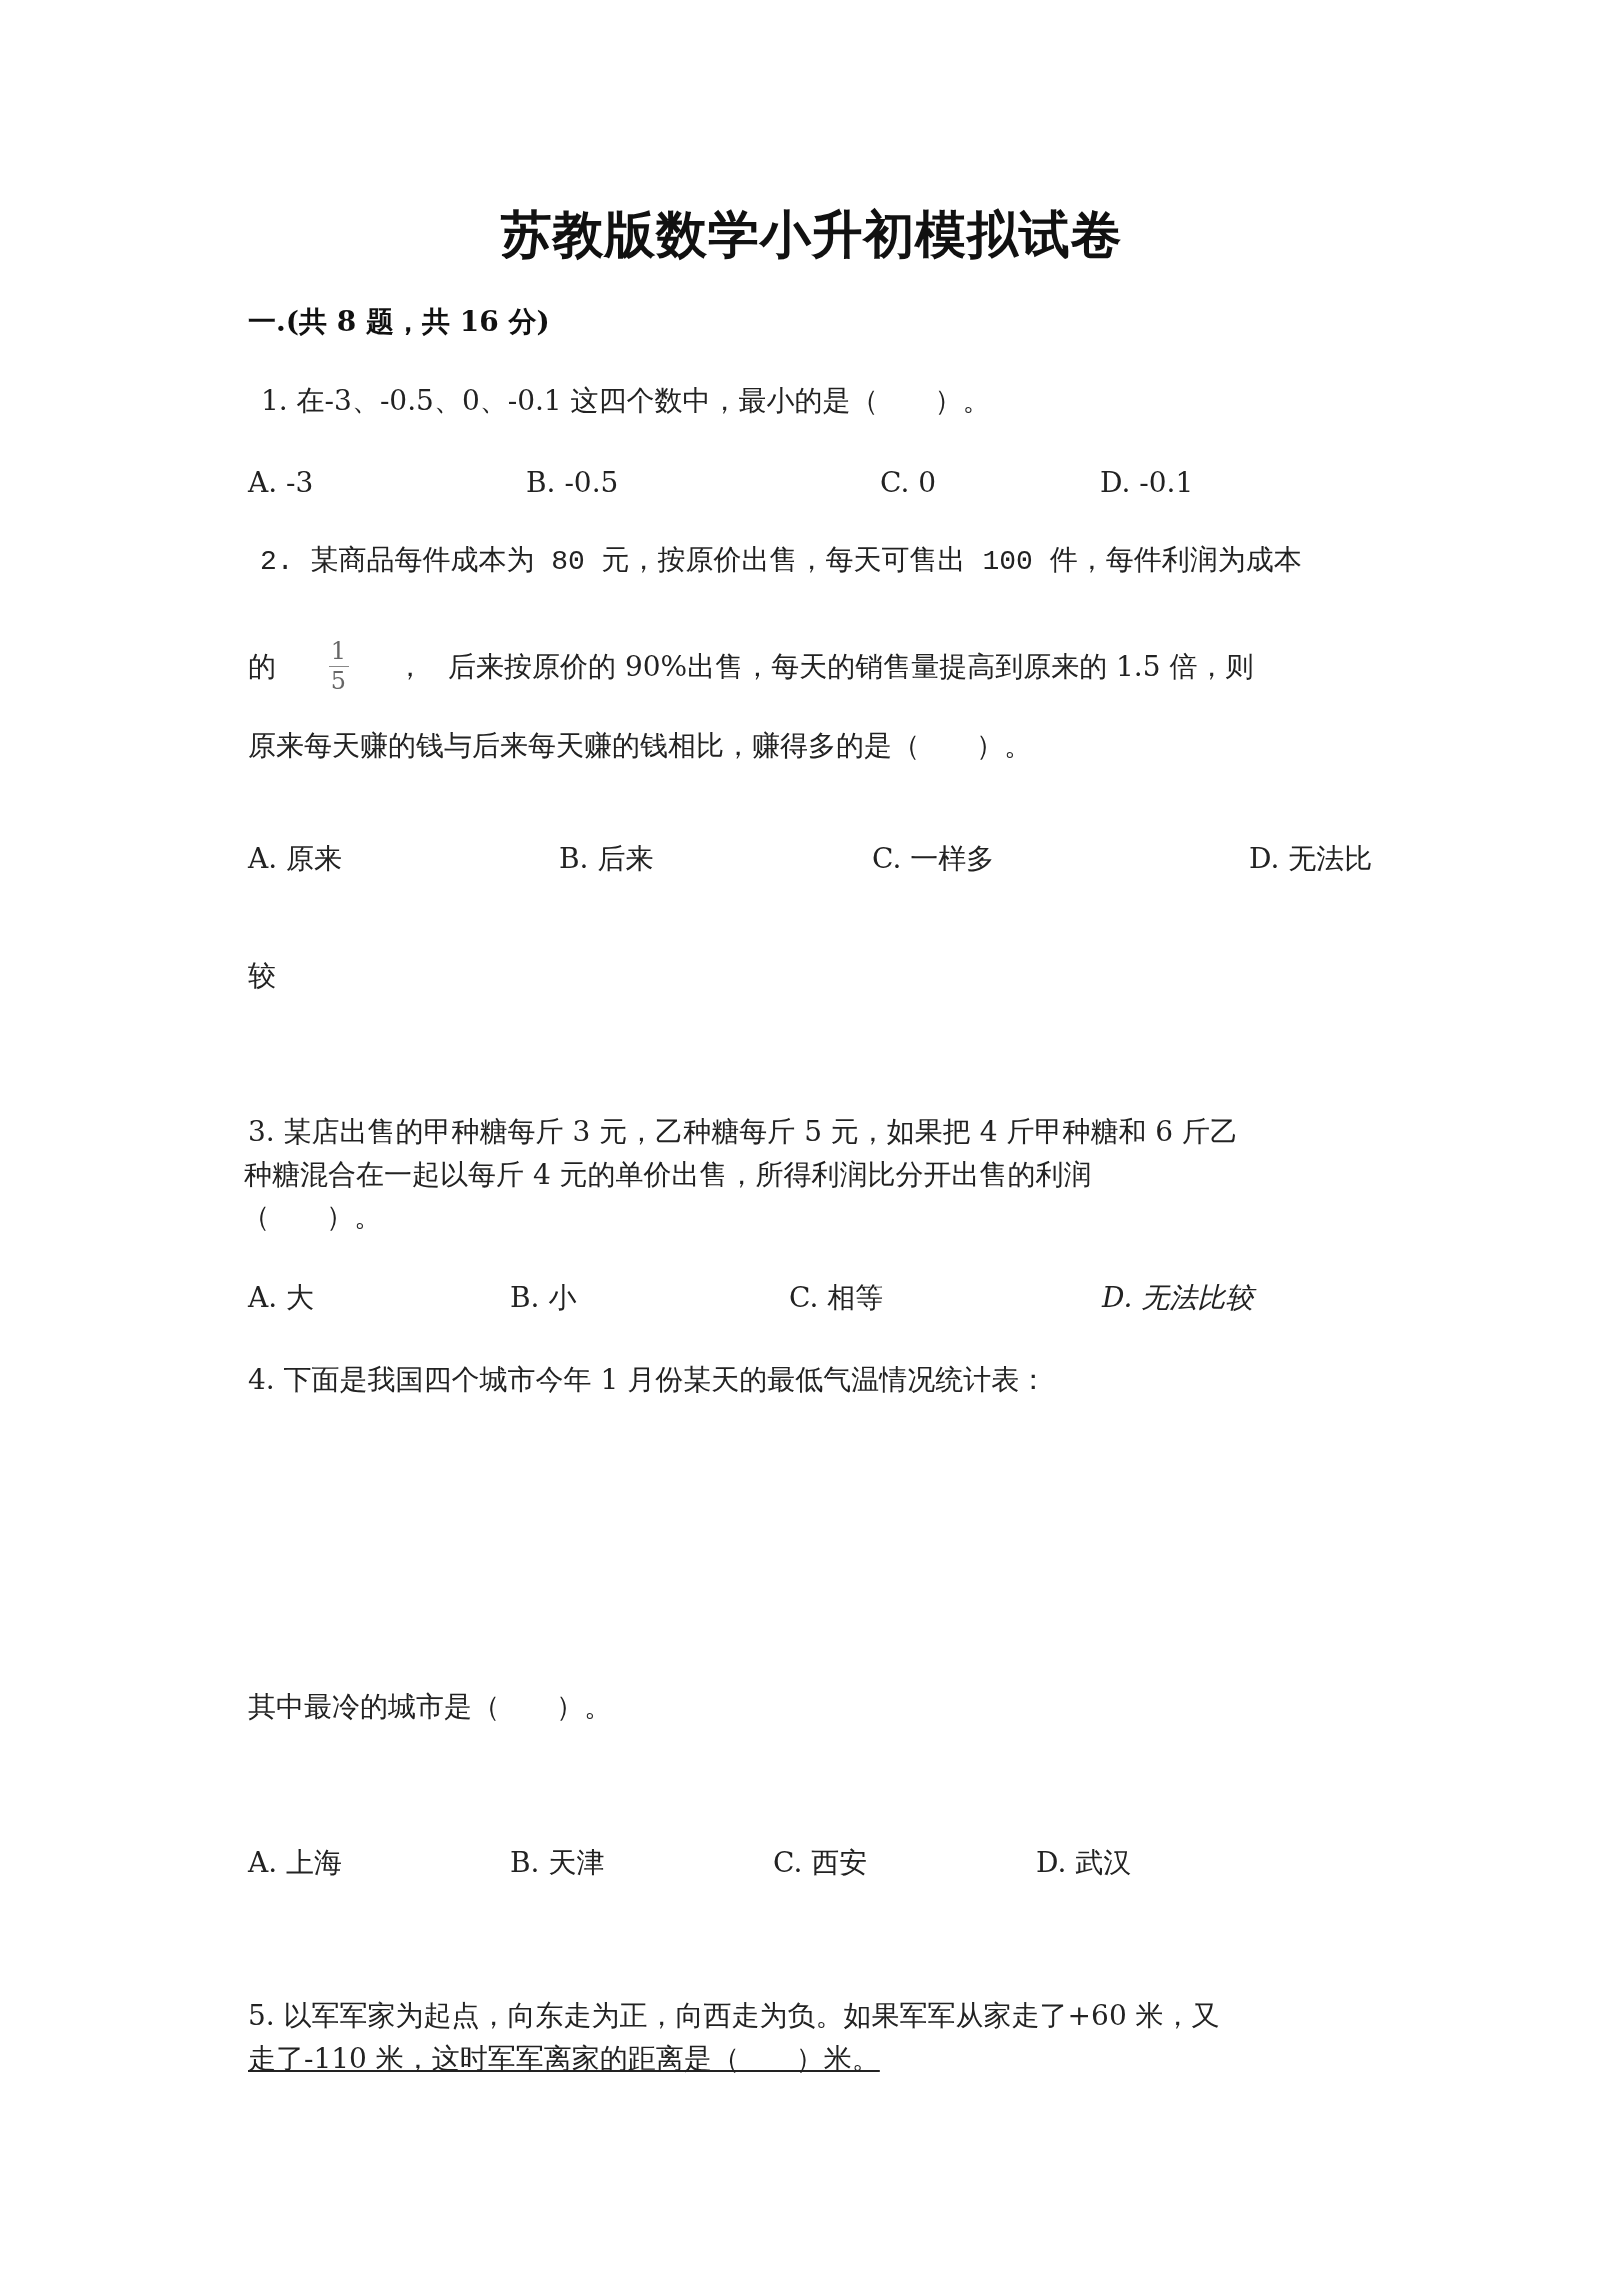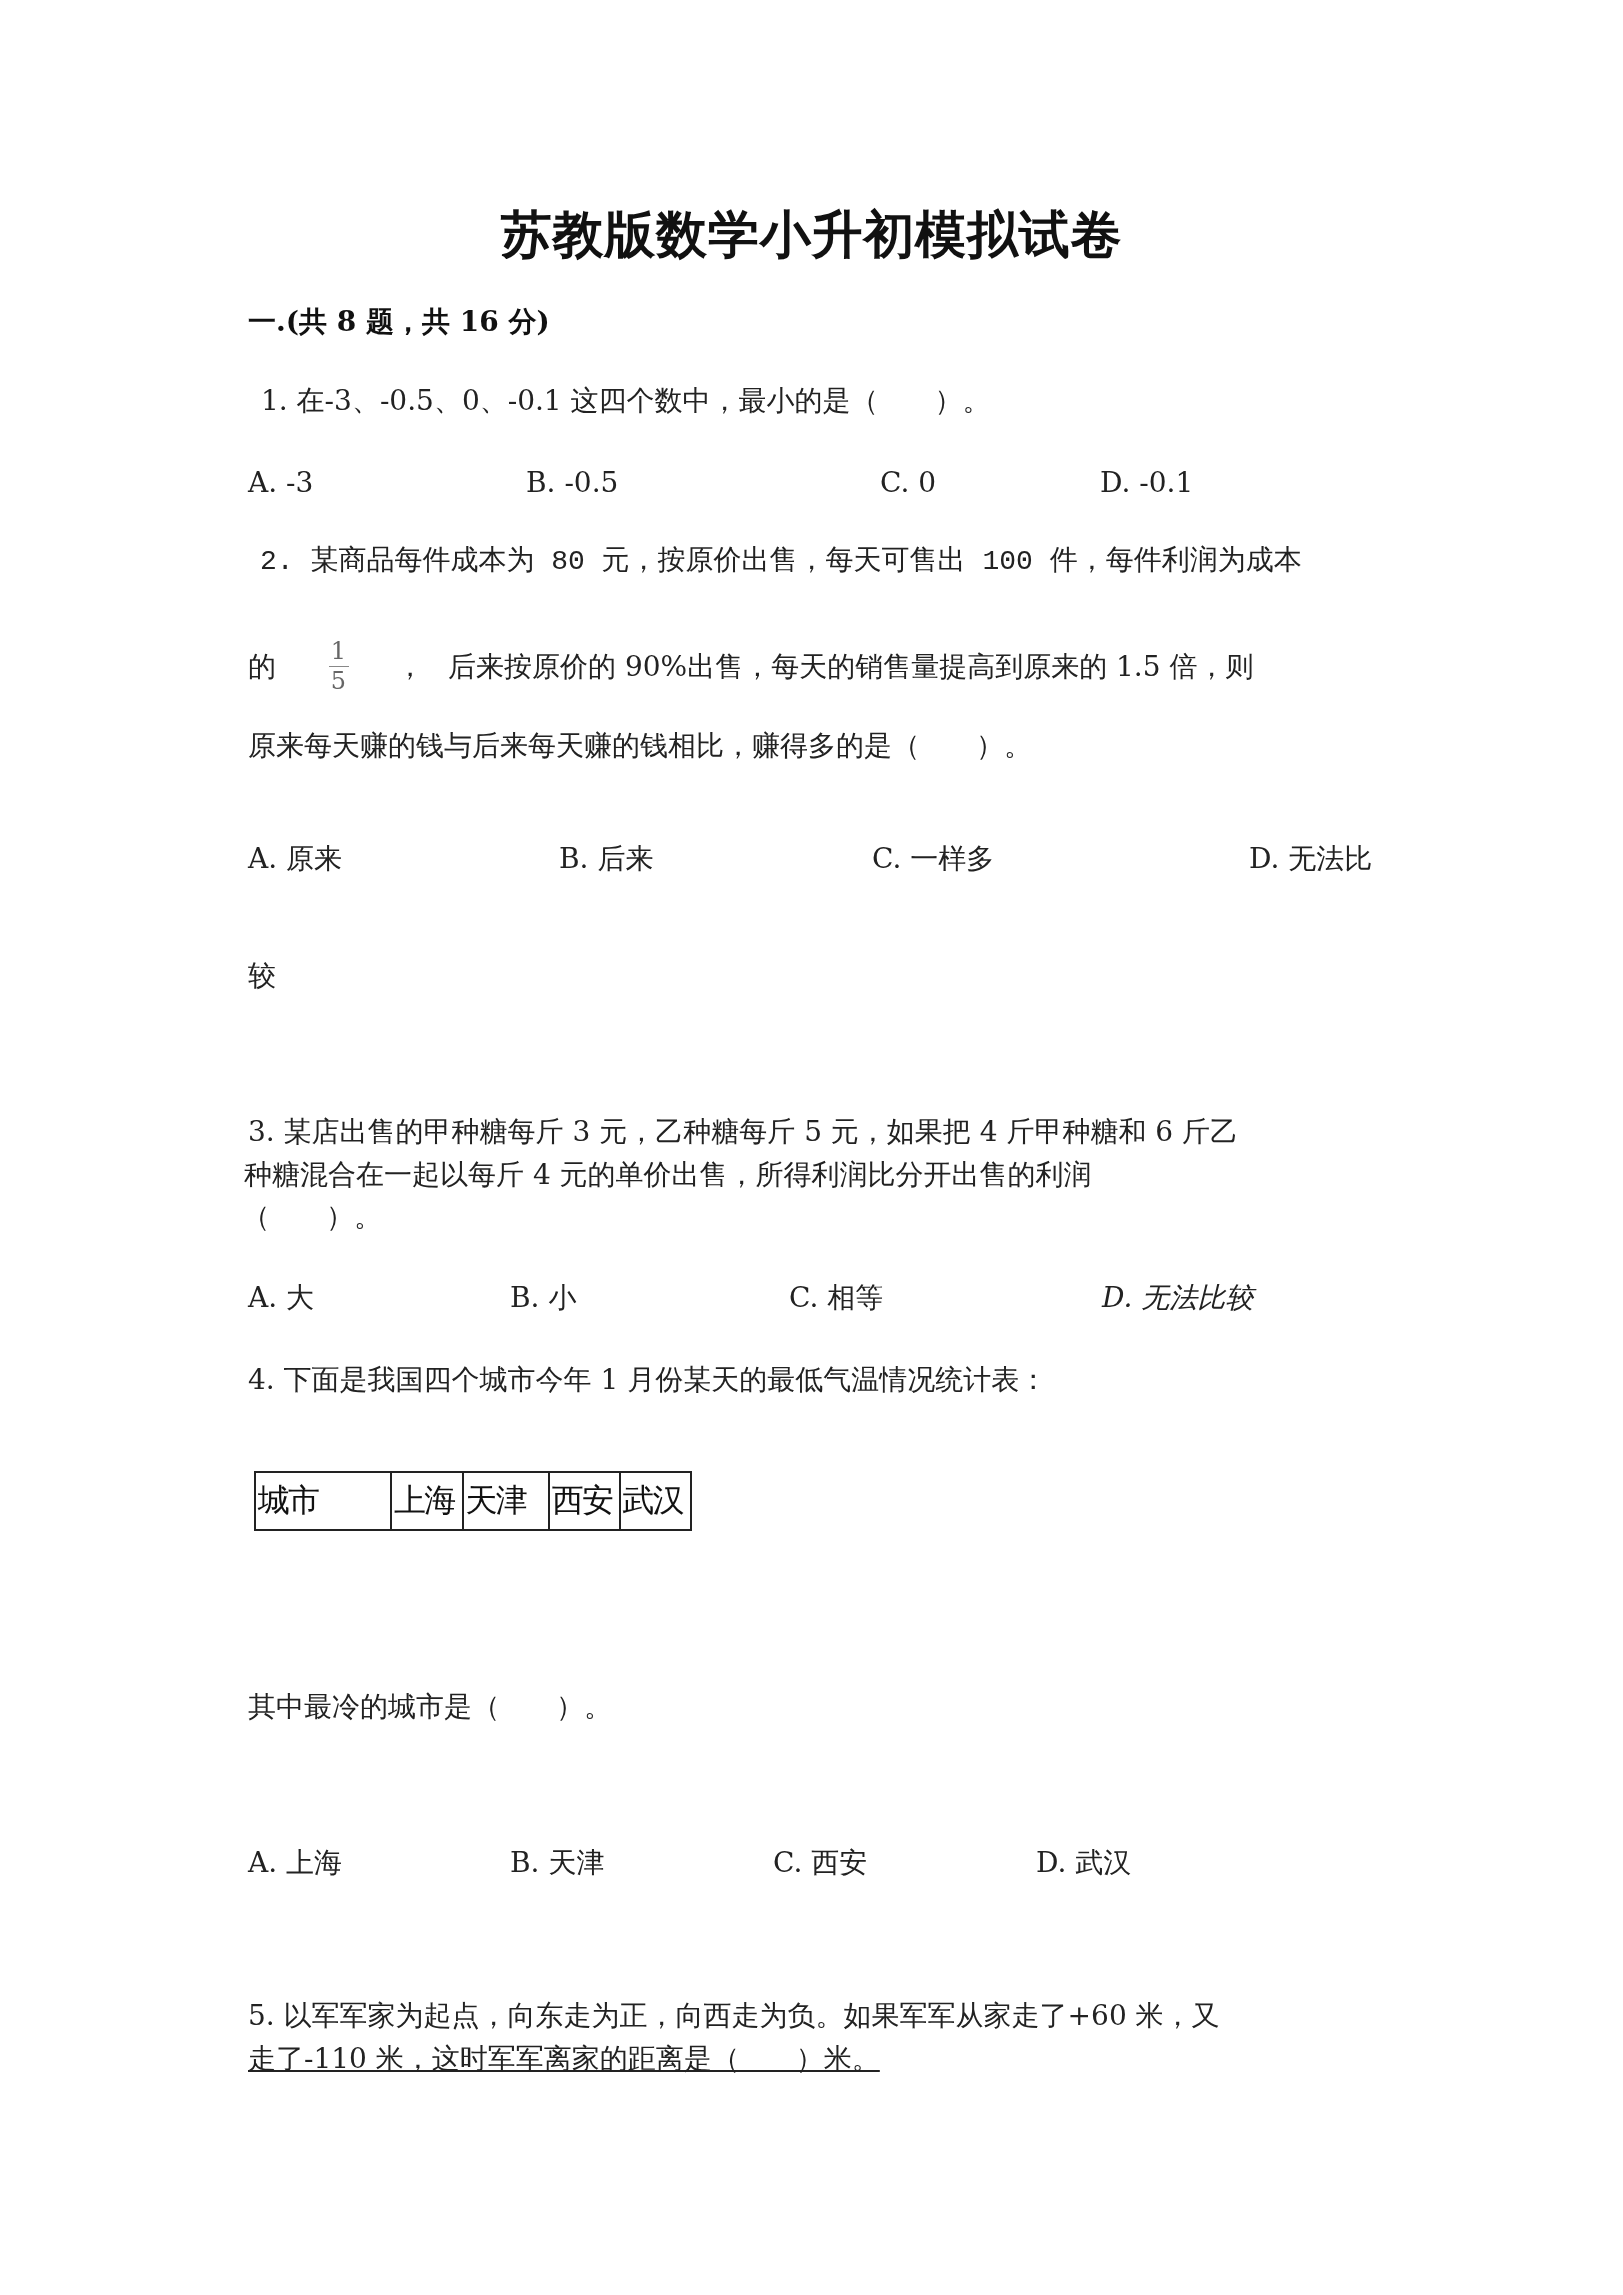--- a/index.html
+++ b/index.html
@@ -121,27 +121,20 @@
   <div class="abs opt" style="left:510px; top:1279px;">B. 小</div>
   <div class="abs opt" style="left:789px; top:1279px;">C. 相等</div>
   <div class="abs opt" style="left:1102px; top:1279px;font-style:italic;">D. 无法比较</div>
 </div>
 
 <div>
   <div class="abs line" style="left:248px; top:1361px;">4. 下面是我国四个城市今年 1 月份某天的最低气温情况统计表：</div>
 
   <table class="temps">
     <tbody>
-        <tr>
-      <td class="c0">城市</td>
-      <td class="c1">上海</td>
-      <td class="c2">天津</td>
-      <td class="c3">西安</td>
-      <td class="c4">武汉</td>
-    </tr>
   </tbody>
     </table>
 
   <div class="abs line" style="left:248px; top:1688px;">其中最冷的城市是（　　）。</div>
   <div class="abs opt" style="left:248px; top:1844px;">A. 上海</div>
   <div class="abs opt" style="left:510px; top:1844px;">B. 天津</div>
   <div class="abs opt" style="left:773px; top:1844px;">C. 西安</div>
   <div class="abs opt" style="left:1036px; top:1844px;">D. 武汉</div>
 </div>
 

